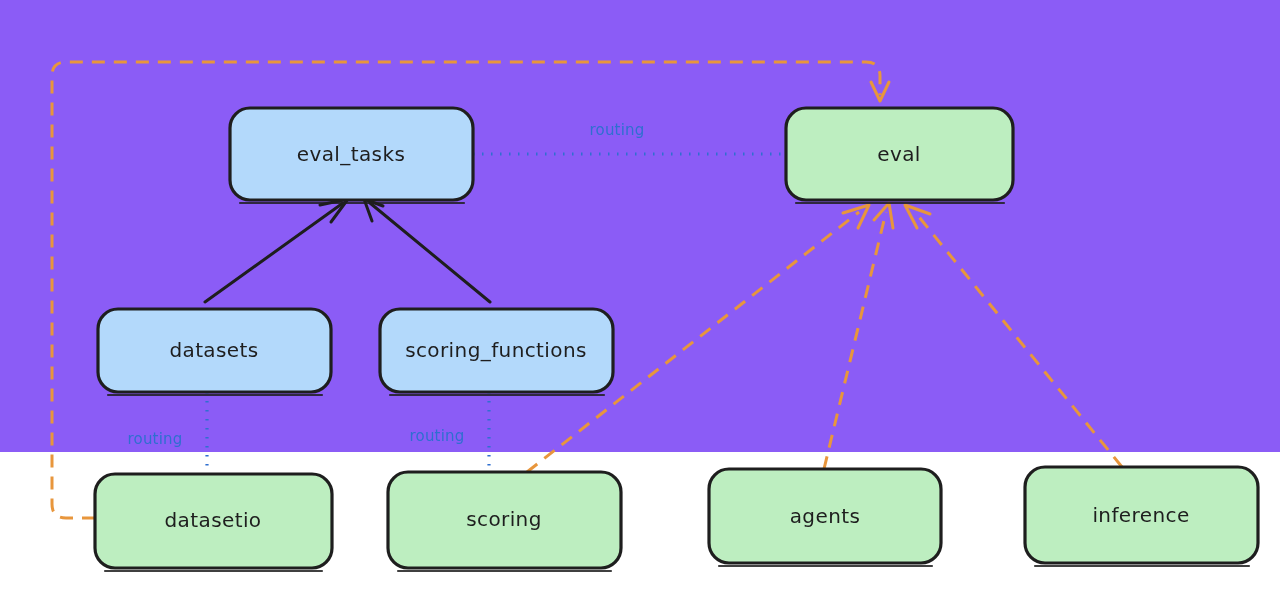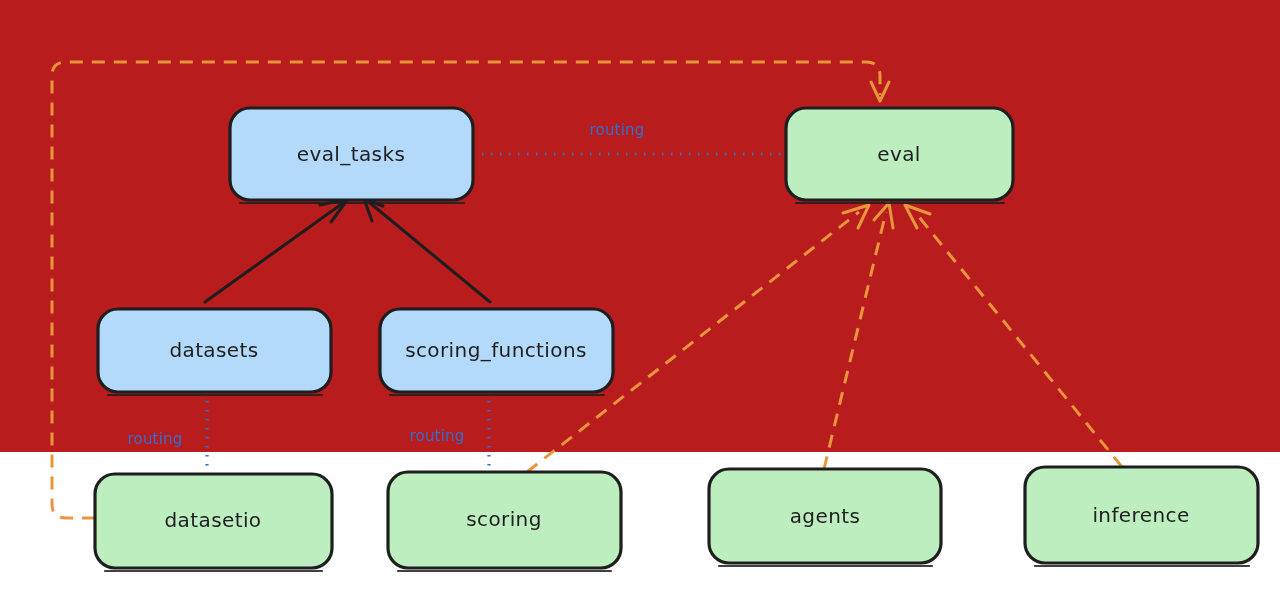--- a/index.html
+++ b/index.html
@@ -10,21 +10,21 @@
   body {
     width: 1280px;
     height: 596px;
     overflow: hidden;
     font-family: "DejaVu Sans", sans-serif;
   }
   #diagram-root {
     position: relative;
     width: 1280px;
     height: 452px;
-    background: #b91c1c;
+    background: #8b5cf6;
   }
   svg#diagram-canvas {
     display: block;
     width: 1280px;
     height: 596px;
   }
   .node-shape {
     stroke: #1e1e1e;
     stroke-width: 3.2;
     stroke-linejoin: round;

